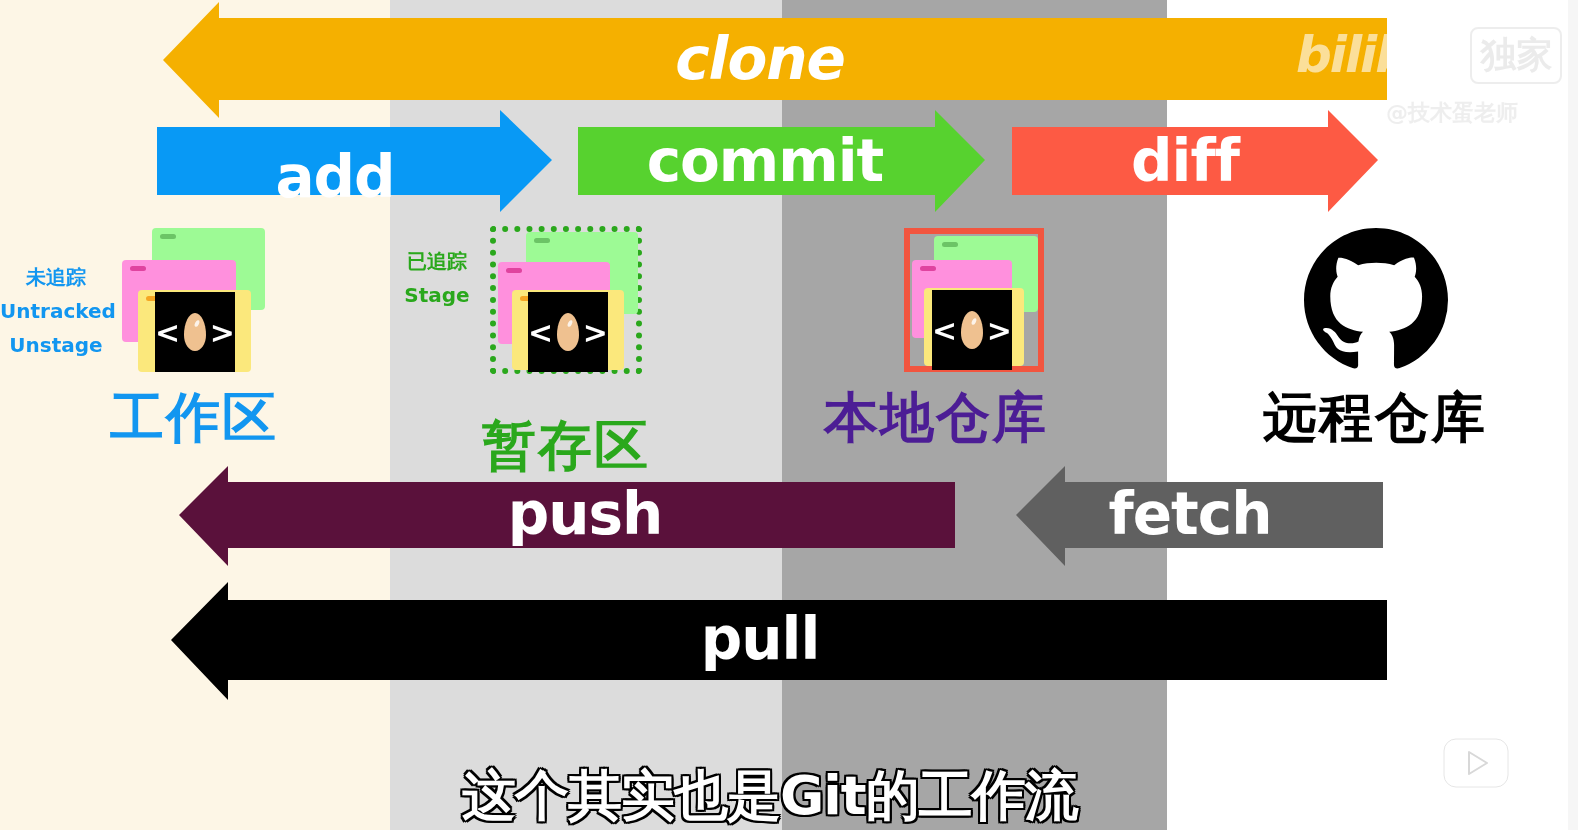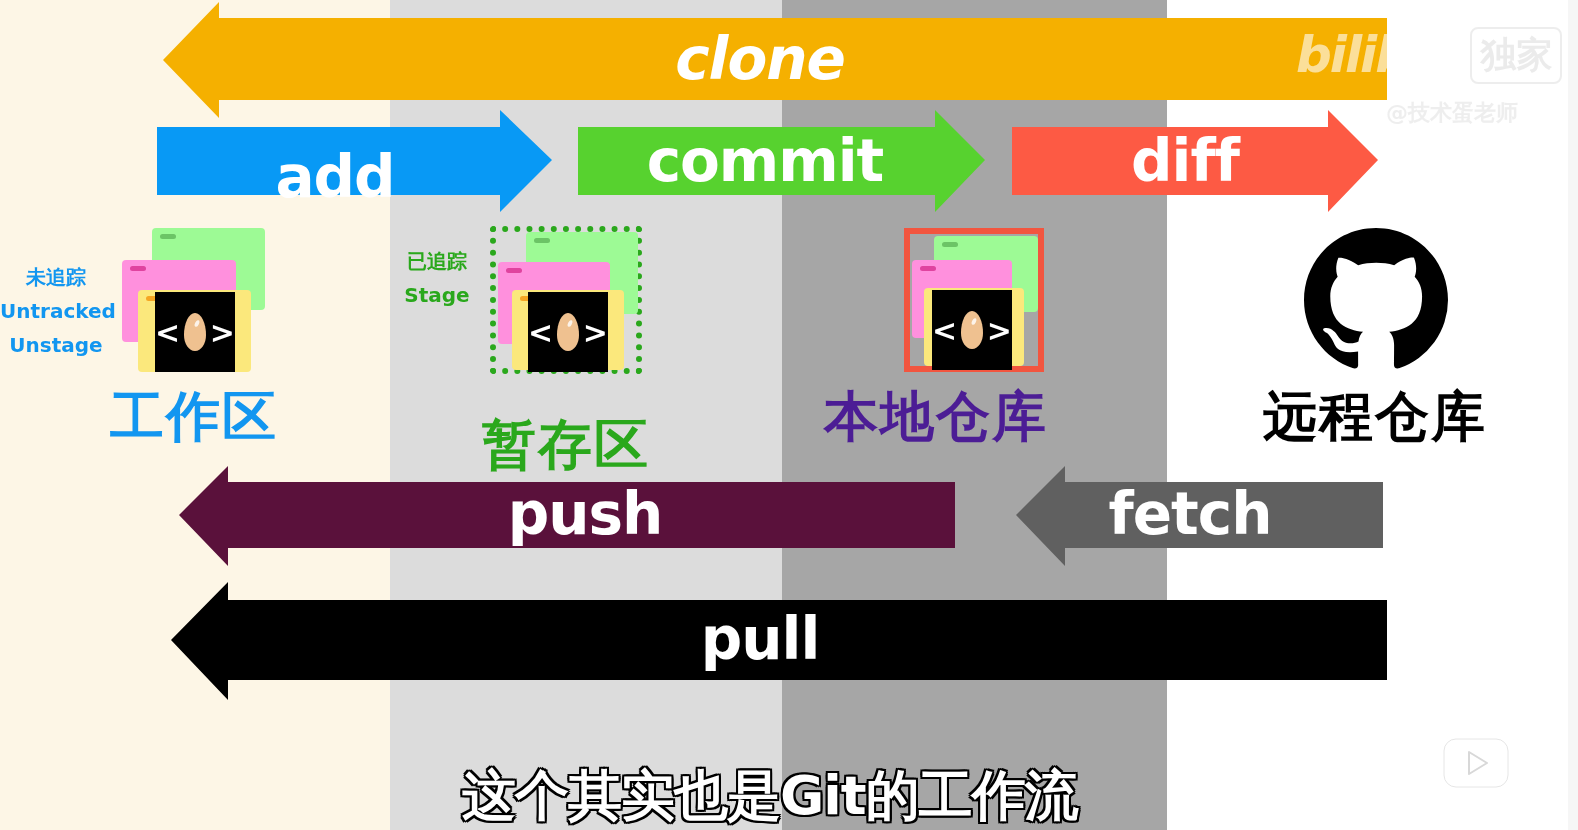--- a/index.html
+++ b/index.html
@@ -13,21 +13,21 @@
   .col-side { left: 1568px; width: 10px; background: #f6f6f6; }
 
   svg.layer { position: absolute; left: 0; top: 0; }
   .arrow-label { position: absolute; color: #fff; font-weight: bold; font-size: 58px;
                  line-height: 1; text-align: center; white-space: nowrap;
                  font-family: "DejaVu Sans", sans-serif; letter-spacing: -1px; }
 
   .side-note { position: absolute; font-weight: bold; font-size: 20px; line-height: 34px;
                text-align: center; font-family: "DejaVu Sans", sans-serif; }
   .zone-title { position: absolute; font-weight: bold; font-size: 54px; line-height: 1;
-                white-space: nowrap; font-family: Liberation Serif, serif; letter-spacing: 2px; }
+                white-space: nowrap; font-family: Liberation Sans, sans-serif; letter-spacing: 2px; }
 
   .icon-box { position: absolute; }
   .folder { position: absolute; border-radius: 4px; }
   .folder .tab { position: absolute; top: 6px; left: 8px; width: 16px; height: 5px; border-radius: 3px; }
   .codebox { position: absolute; background: #000; display: flex; align-items: center; justify-content: center; }
   .codebox .br { color: #fff; font-weight: bold; font-size: 30px; font-family: "DejaVu Sans", sans-serif; }
   .codebox .egg { width: 30px; height: 38px; background: #efc190; border-radius: 50% 50% 50% 50% / 58% 58% 42% 42%;
                   margin: 0 4px; position: relative; }
   .codebox .egg::after { content: ""; position: absolute; top: 7px; right: 7px; width: 4px; height: 7px;
                          background: rgba(255,255,255,0.8); border-radius: 50%; transform: rotate(25deg); }

